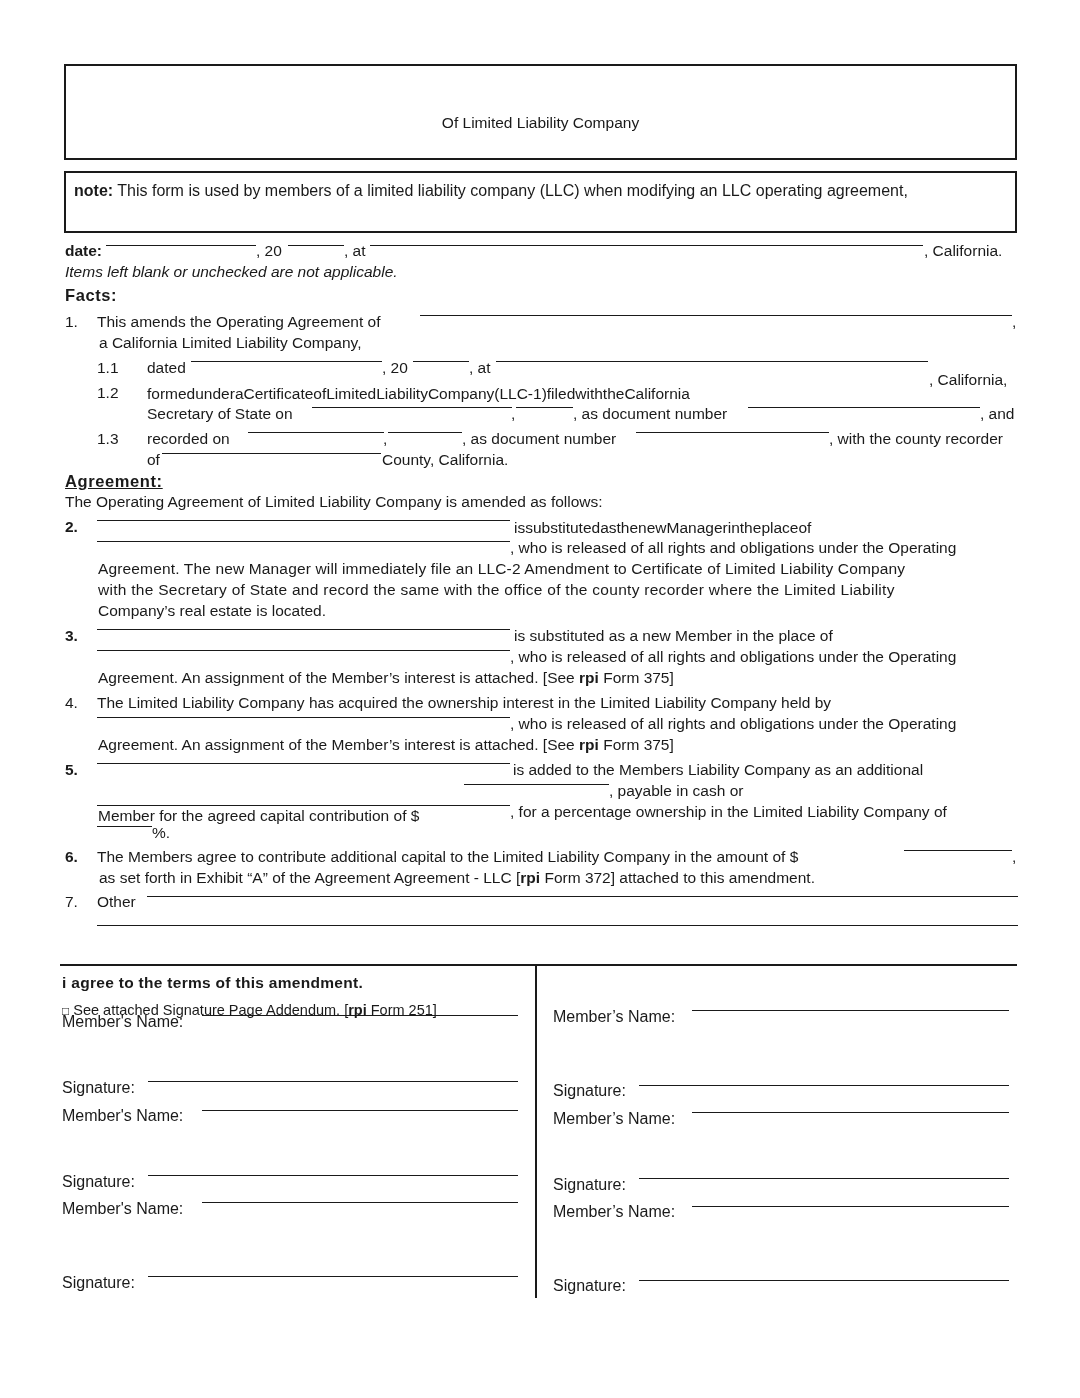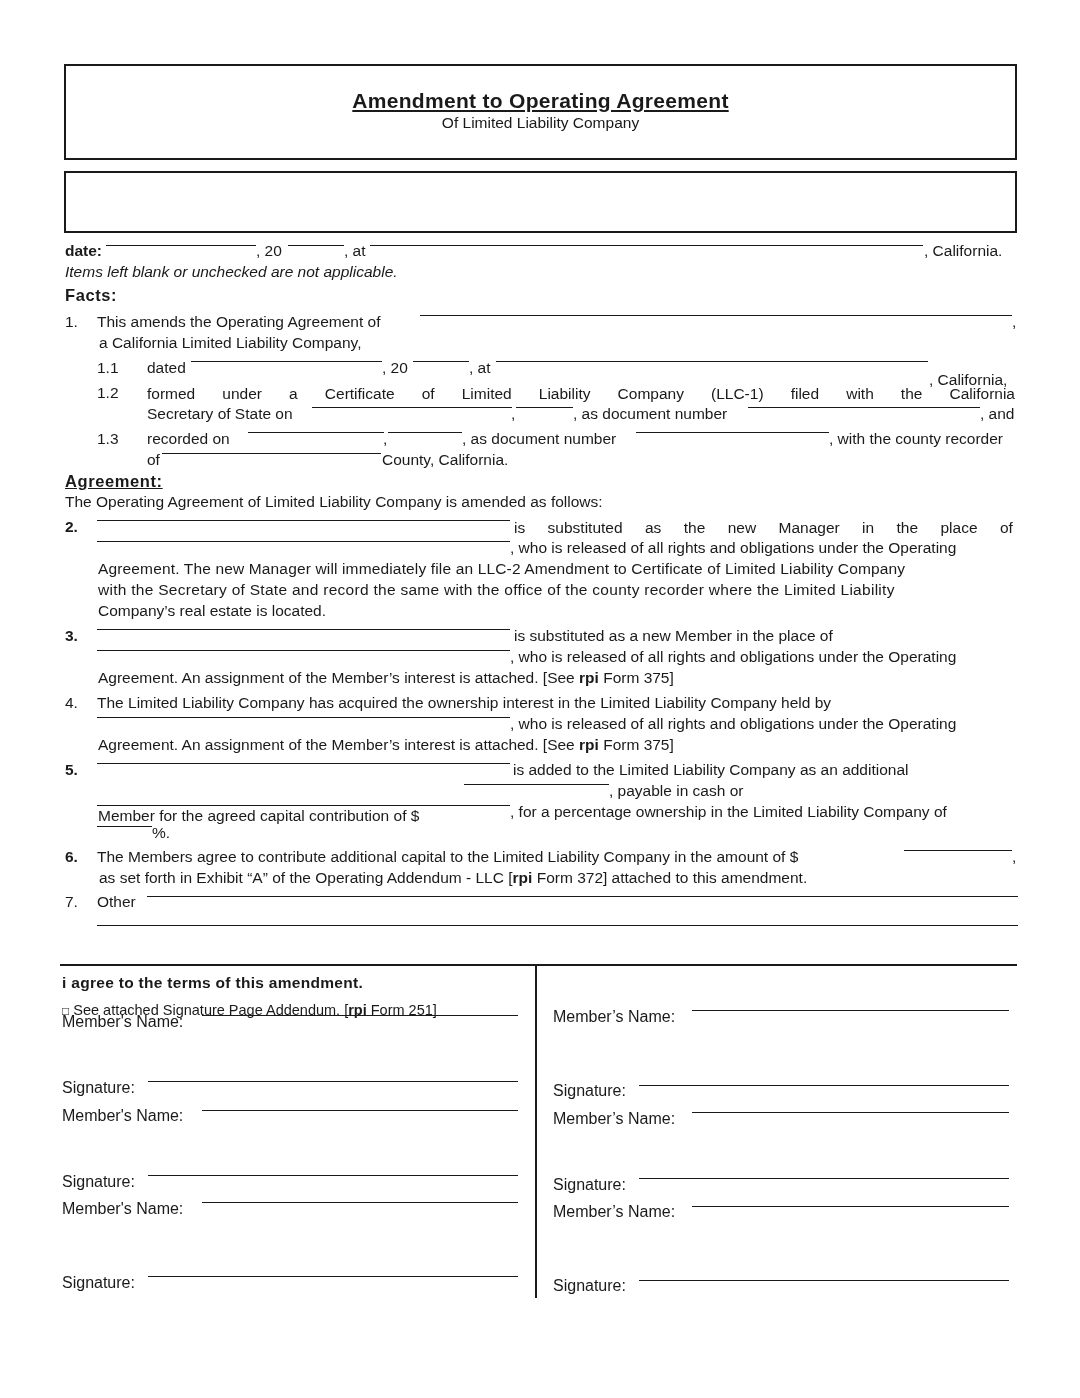--- a/index.html
+++ b/index.html
@@ -9,34 +9,34 @@
   .bl { position: absolute; height: 0; border-bottom: 1.6px solid #1a1a1a; }
   .bl.thin { border-bottom-width: 1.2px; }
   .title-box { position: absolute; left: 64px; top: 64px; width: 953px; height: 96px; border: 2.5px solid #1a1a1a; }
   .title { position: absolute; left: 0; right: 0; top: 23px; text-align: center; font-weight: bold; font-size: 21px; text-decoration: underline; letter-spacing: 0.3px; }
   .subtitle { position: absolute; left: 0; right: 0; top: 48px; text-align: center; font-size: 15.5px; }
   .note-box { position: absolute; left: 64px; top: 171px; width: 953px; height: 62px; border: 2.5px solid #1a1a1a; }
   .note-line { position: absolute; left: 8px; font-size: 16px; white-space: nowrap; }
   b { font-weight: bold; }
   .heading { font-weight: bold; font-size: 16.5px; letter-spacing: 0.6px; }
   .italic { font-style: italic; }
-  .just { position: absolute; display: flex; justify-content: space-between; }
+  .just { position: absolute; display: flex; justify-content: flex-start; }
   .sig-divider-h { position: absolute; left: 60px; top: 964px; width: 957px; height: 0; border-top: 2px solid #1a1a1a; }
   .sig-divider-v { position: absolute; left: 535px; top: 964px; width: 0; height: 334px; border-left: 2px solid #1a1a1a; }
   .sig-label { font-size: 16px; }
 </style>
 </head>
 <body>
 
 <div class="title-box">
-  <div class="title">Amendment to Operating Agreement</div>
   <div class="subtitle">Of Limited Liability Company</div>
 </div>
 
 <div class="note-box">
+  <div class="note-line" style="top:9px;"><b>note:</b><span> This form is used by members of a limited liability company (LLC) when modifying an LLC operating agreement,</span></div>
 </div>
 
 <span class="abs" style="left:65px; top:243px; font-weight:bold;">date:</span>
 <div class="bl" style="left:106px; top:245px; width:150px;"></div>
 <span class="abs" style="left:256px; top:243px;">, 20</span>
 <div class="bl thin" style="left:288px; top:245px; width:56px;"></div>
 <span class="abs" style="left:344px; top:243px;">, at</span>
 <div class="bl thin" style="left:370px; top:245px; width:553px;"></div>
 <span class="abs" style="left:924px; top:243px;">, California.</span>
 
@@ -126,34 +126,34 @@
 <span class="abs" style="left:98px; top:670px;"><span>Agreement. An assignment of the Member’s interest is attached. [See </span><b>rpi</b><span> Form 375]</span></span>
 
 <span class="abs" style="left:65px; top:695px;">4.</span>
 <span class="abs" style="left:97px; top:695px;">The Limited Liability Company has acquired the ownership interest in the Limited Liability Company held by</span>
 <div class="bl thin" style="left:97px; top:717px; width:413px;"></div>
 <span class="abs" style="left:510px; top:716px;">, who is released of all rights and obligations under the Operating</span>
 <span class="abs" style="left:98px; top:737px;"><span>Agreement. An assignment of the Member’s interest is attached. [See </span><b>rpi</b><span> Form 375]</span></span>
 
 <span class="abs" style="left:65px; top:762px; font-weight:bold;">5.</span>
 <div class="bl" style="left:97px; top:763px; width:413px;"></div>
-<span class="abs" style="left:513px; top:762px;">is added to the Limited Liability Company as an additional</span>
+<span class="abs" style="left:513px; top:762px;">is added to the Members Liability Company as an additional</span>
 <span class="abs" style="left:98px; top:808px;">Member for the agreed capital contribution of $</span>
 <div class="bl" style="left:464px; top:784px; width:145px;"></div>
 <span class="abs" style="left:609px; top:783px;">, payable in cash or</span>
 <div class="bl thin" style="left:97px; top:805px; width:413px;"></div>
 <span class="abs" style="left:510px; top:804px;">, for a percentage ownership in the Limited Liability Company of</span>
 <div class="bl thin" style="left:97px; top:826px; width:55px;"></div>
 <span class="abs" style="left:152px; top:825px;">%.</span>
 
 <span class="abs" style="left:65px; top:849px; font-weight:bold;">6.</span>
 <span class="abs" style="left:97px; top:849px;">The Members agree to contribute additional capital to the Limited Liability Company in the amount of $</span>
 <div class="bl" style="left:904px; top:850px; width:108px;"></div>
 <span class="abs" style="left:1012px; top:849px;">,</span>
-<span class="abs" style="left:99px; top:870px;"><span>as set forth in Exhibit “A” of the Operating Addendum - LLC [</span><b>rpi</b><span> Form 372] attached to this  amendment.</span></span>
+<span class="abs" style="left:99px; top:870px;"><span>as set forth in Exhibit “A” of the Agreement Agreement - LLC [</span><b>rpi</b><span> Form 372] attached to this  amendment.</span></span>
 
 <span class="abs" style="left:65px; top:894px;">7.</span>
 <span class="abs" style="left:97px; top:894px;">Other</span>
 <div class="bl" style="left:147px; top:896px; width:871px;"></div>
 <div class="bl thin" style="left:97px; top:925px; width:921px;"></div>
 
 <div class="sig-divider-h"></div>
 <div class="sig-divider-v"></div>
 
 <span class="abs" style="left:62px; top:975px; font-weight:bold; font-size:15.5px; letter-spacing:0.3px;">i agree to the terms of this amendment.</span>

